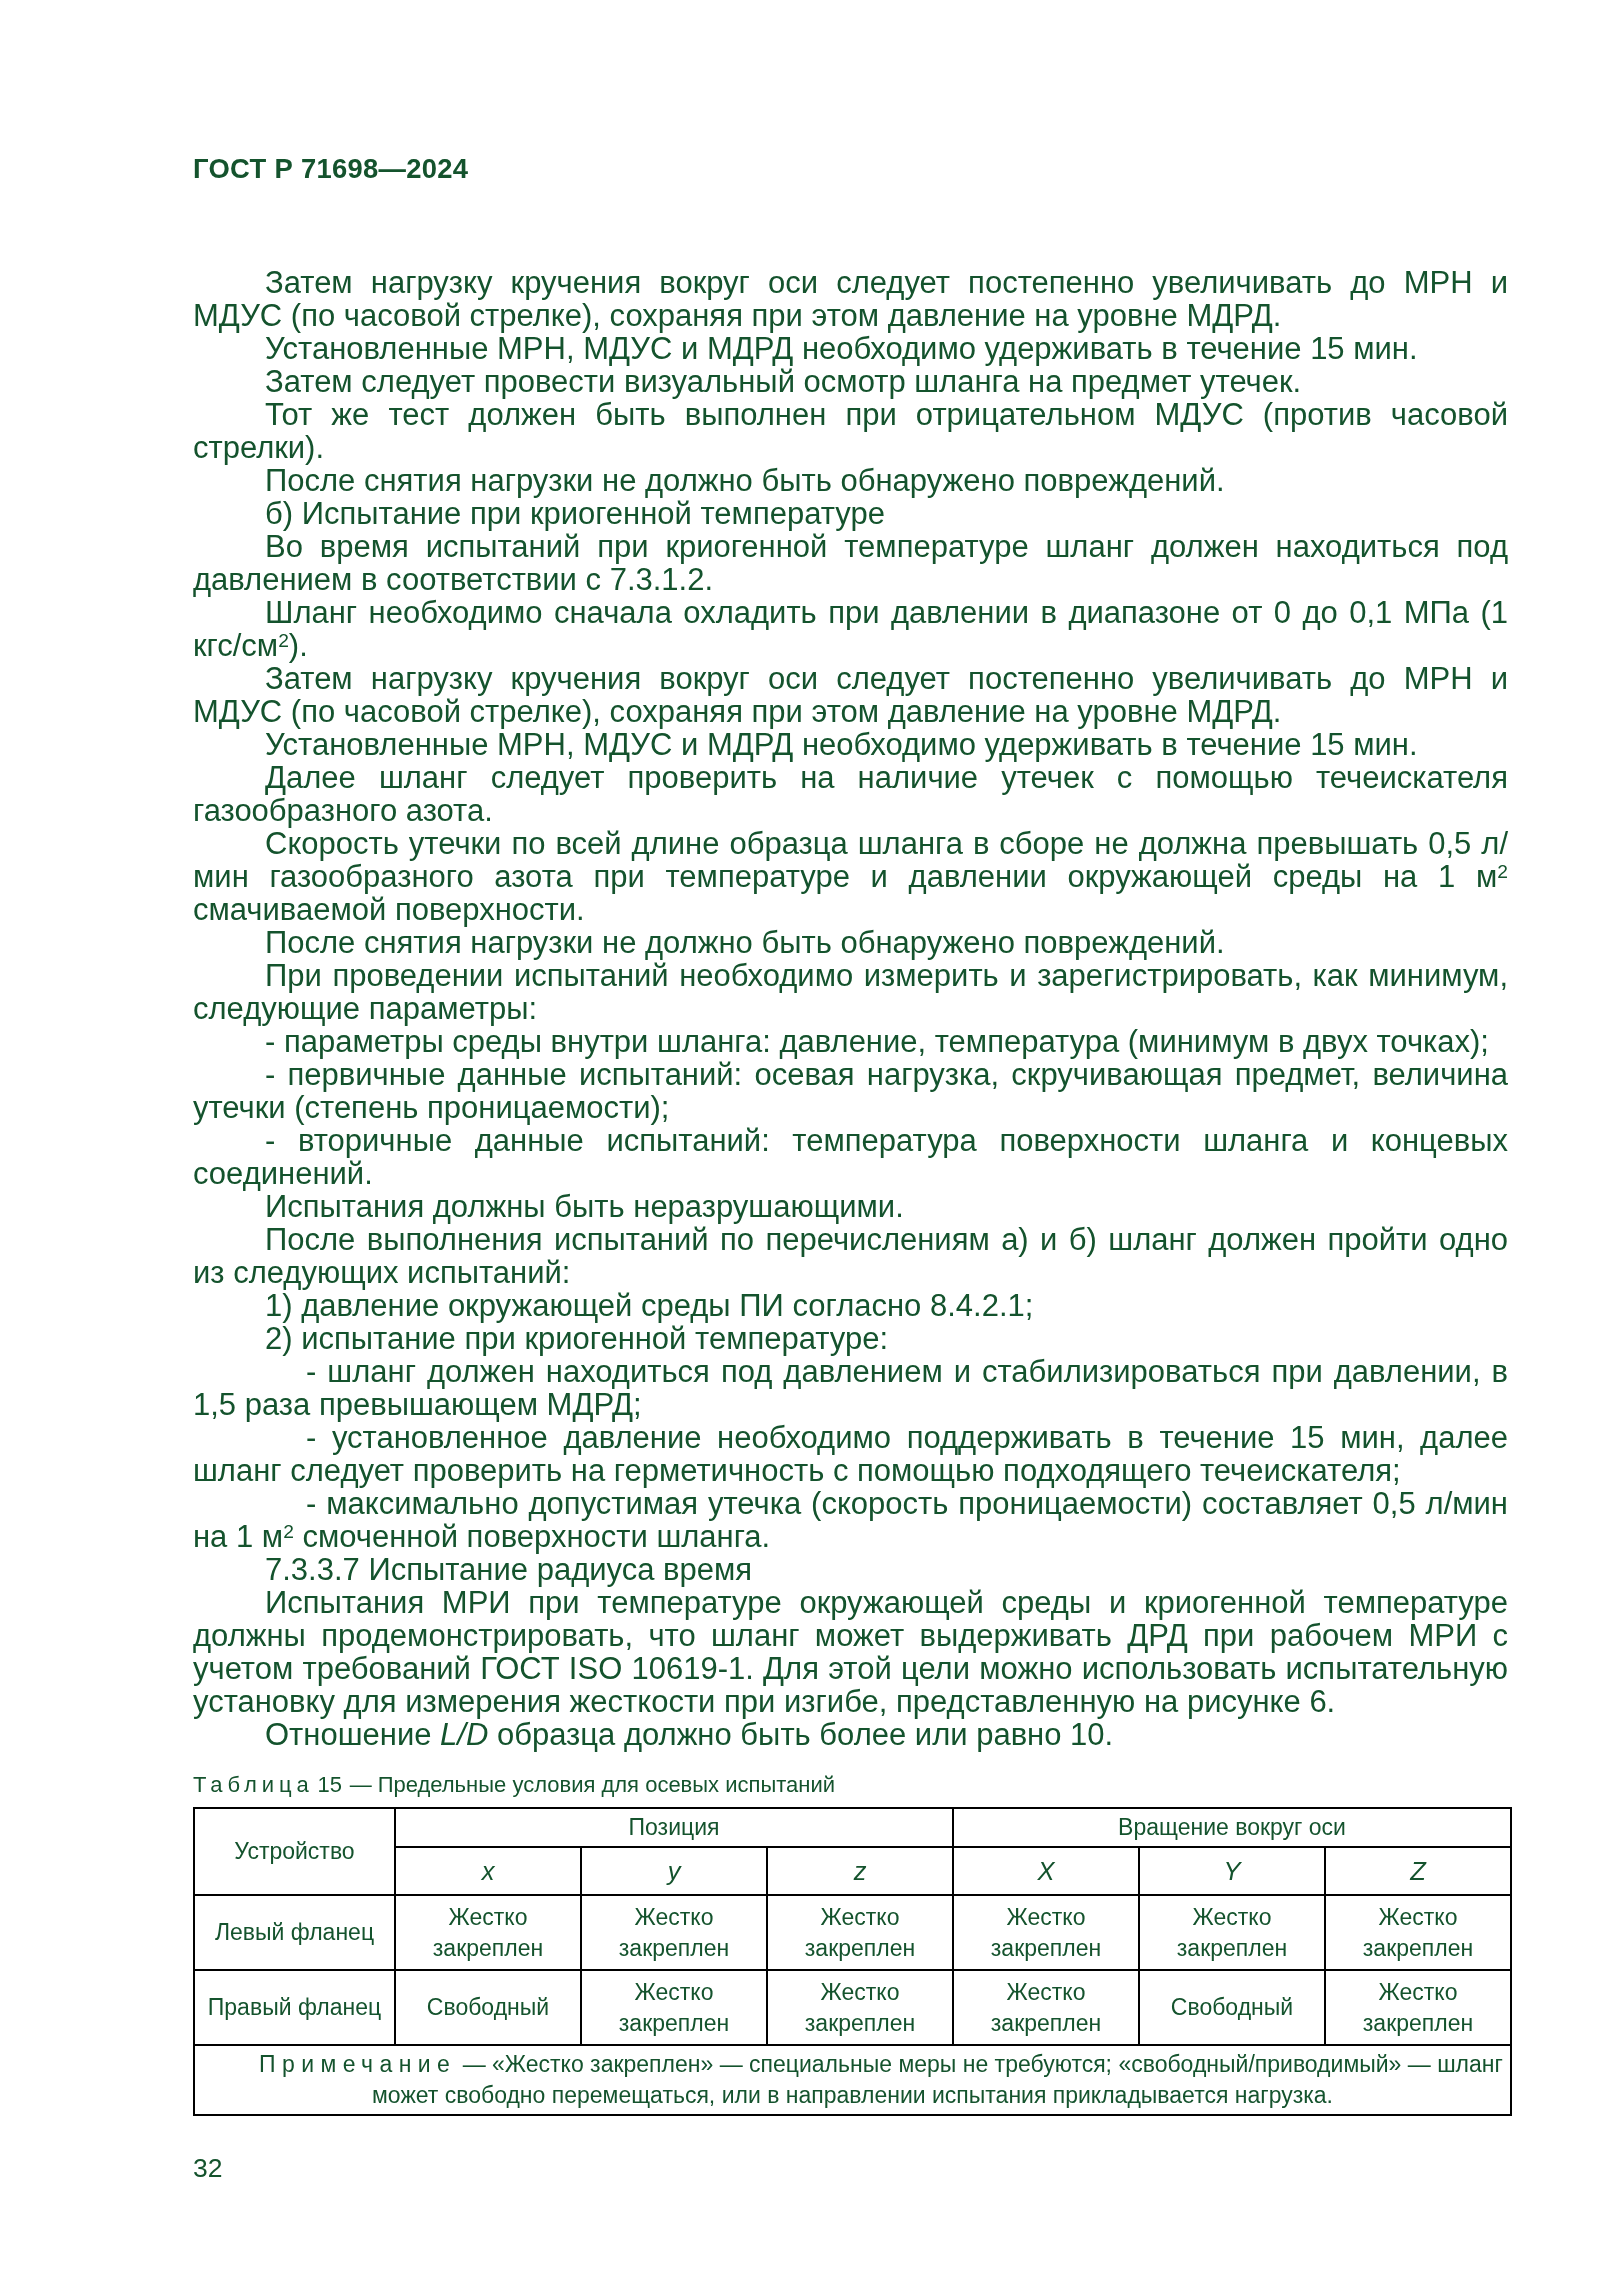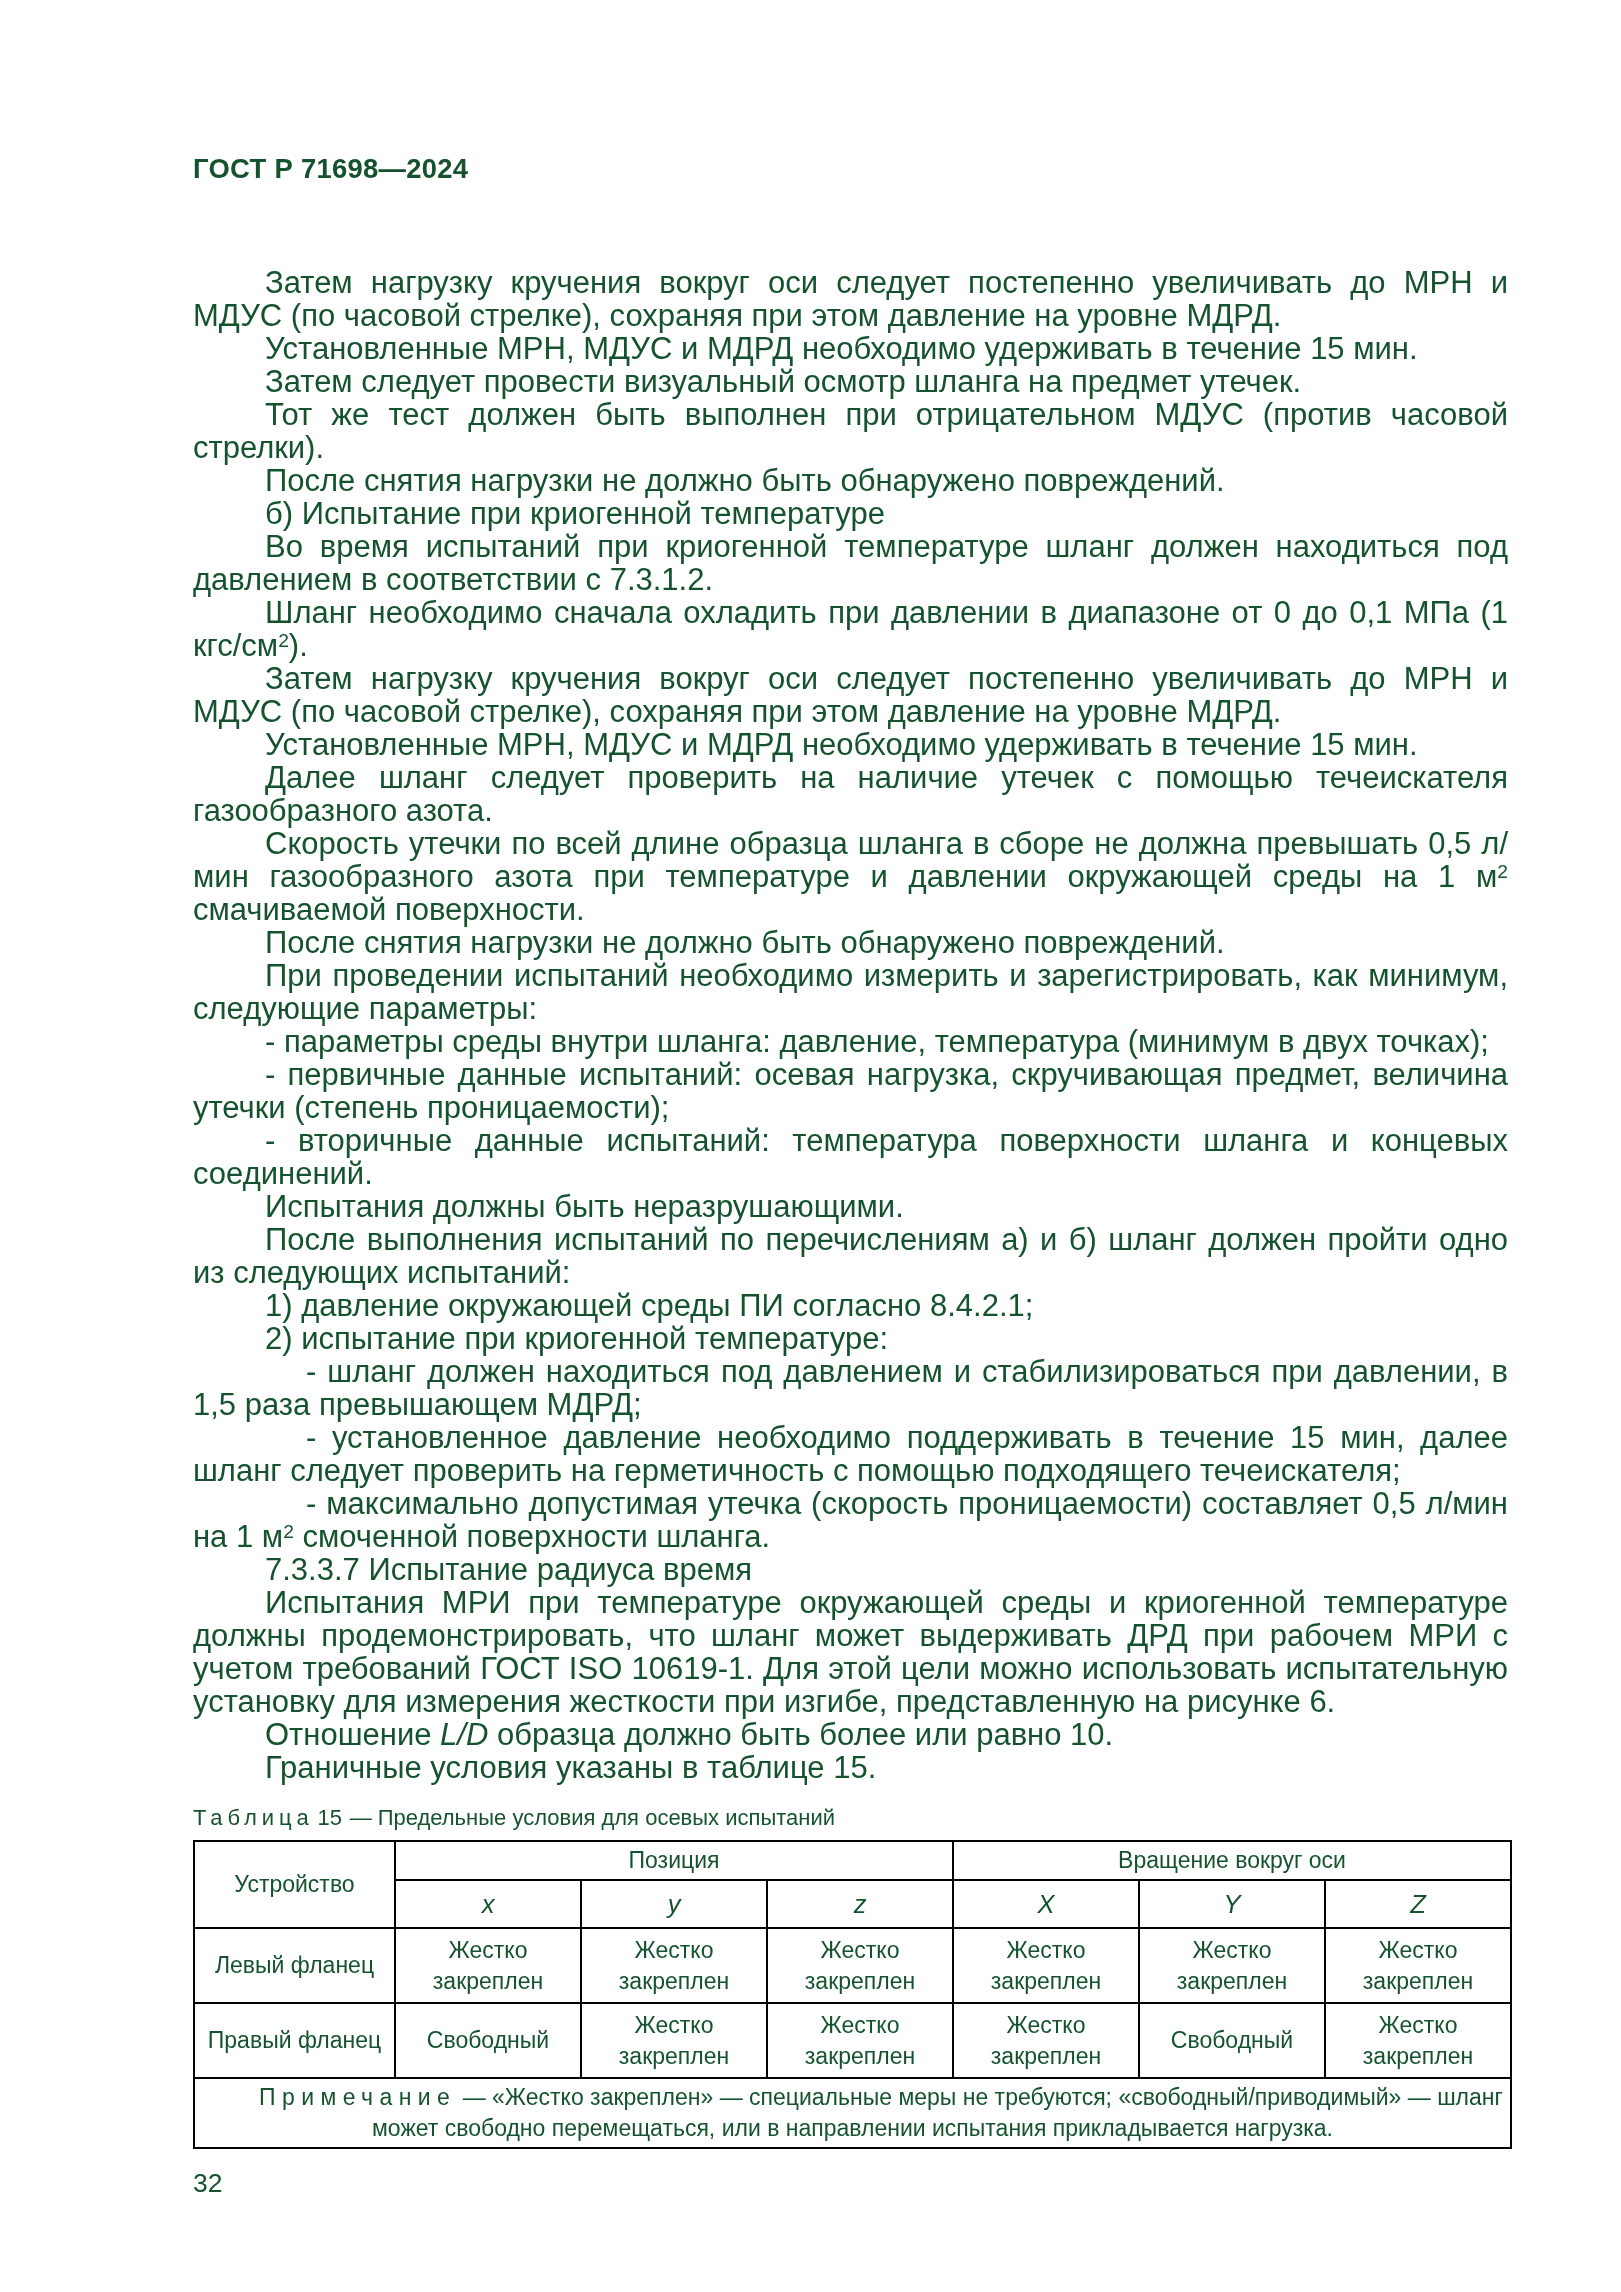--- a/index.html
+++ b/index.html
@@ -46,21 +46,21 @@
   .axis-h { height:48px; border-bottom:5.9px double #000; font-style:italic; font-size:25.5px; }
   .device-h { border-bottom:5.9px double #000; }
   .data-row th, .data-row td { height:75px; border-top:2.9px solid #000; border-bottom:2.9px solid #000; }
   .note-row td {
     border-top:2.9px solid #000;
     text-align:justify; text-indent:57px;
     padding:9.8px 13.7px 15.7px; line-height:34px;
   }
   .note-word { letter-spacing:6.4px; }
 
-  .page-number { margin-top:20px; font-size:26.5px; line-height:29px; }
+  .page-number { margin-top:38px; font-size:26.5px; line-height:29px; }
 </style>
 </head>
 <body>
 
 <div class="page">
 
   <div class="doc-header">ГОСТ Р 71698—2024</div>
 
   <div class="body-text" id="body-text">
       <p class="para">Затем нагрузку кручения вокруг оси следует постепенно увеличивать до МРН и МДУС (по часовой стрелке), сохраняя при этом давление на уровне МДРД.</p>
@@ -83,21 +83,20 @@
       <p class="para">Испытания должны быть неразрушающими.</p>
       <p class="para">После выполнения испытаний по перечислениям а) и б) шланг должен пройти одно из следующих испытаний:</p>
       <p class="para">1) давление окружающей среды ПИ согласно 8.4.2.1;</p>
       <p class="para">2) испытание при криогенной температуре:</p>
       <p class="para sub">- шланг должен находиться под давлением и стабилизироваться при давлении, в 1,5 раза превышающем МДРД;</p>
       <p class="para sub">- установленное давление необходимо поддерживать в течение 15 мин, далее шланг следует проверить на герметичность с помощью подходящего течеискателя;</p>
       <p class="para sub">- максимально допустимая утечка (скорость проницаемости) составляет 0,5 л/мин на 1 м<sup>2</sup> смоченной поверхности шланга.</p>
       <p class="para">7.3.3.7 Испытание радиуса время</p>
       <p class="para">Испытания МРИ при температуре окружающей среды и криогенной температуре должны продемонстрировать, что шланг может выдерживать ДРД при рабочем МРИ с учетом требований ГОСТ ISO 10619-1. Для этой цели можно использовать испытательную установку для измерения жесткости при изгибе, представленную на рисунке 6.</p>
       <p class="para">Отношение <i>L/D</i> образца должно быть более или равно 10.</p>
-      <p class="para">Граничные условия указаны в таблице 15.</p>
     </div>
 
   <div class="table-caption"><span class="cap-word">Таблица</span><span class="cap-num">15</span><span class="cap-dash">—</span><span class="cap-text">Предельные условия для осевых испытаний</span></div>
 
   <table class="limits" id="limits-table">
       <colgroup>
         <col style="width: 201px;">
         <col style="width: 186px;">
         <col style="width: 186px;">
         <col style="width: 186px;">

